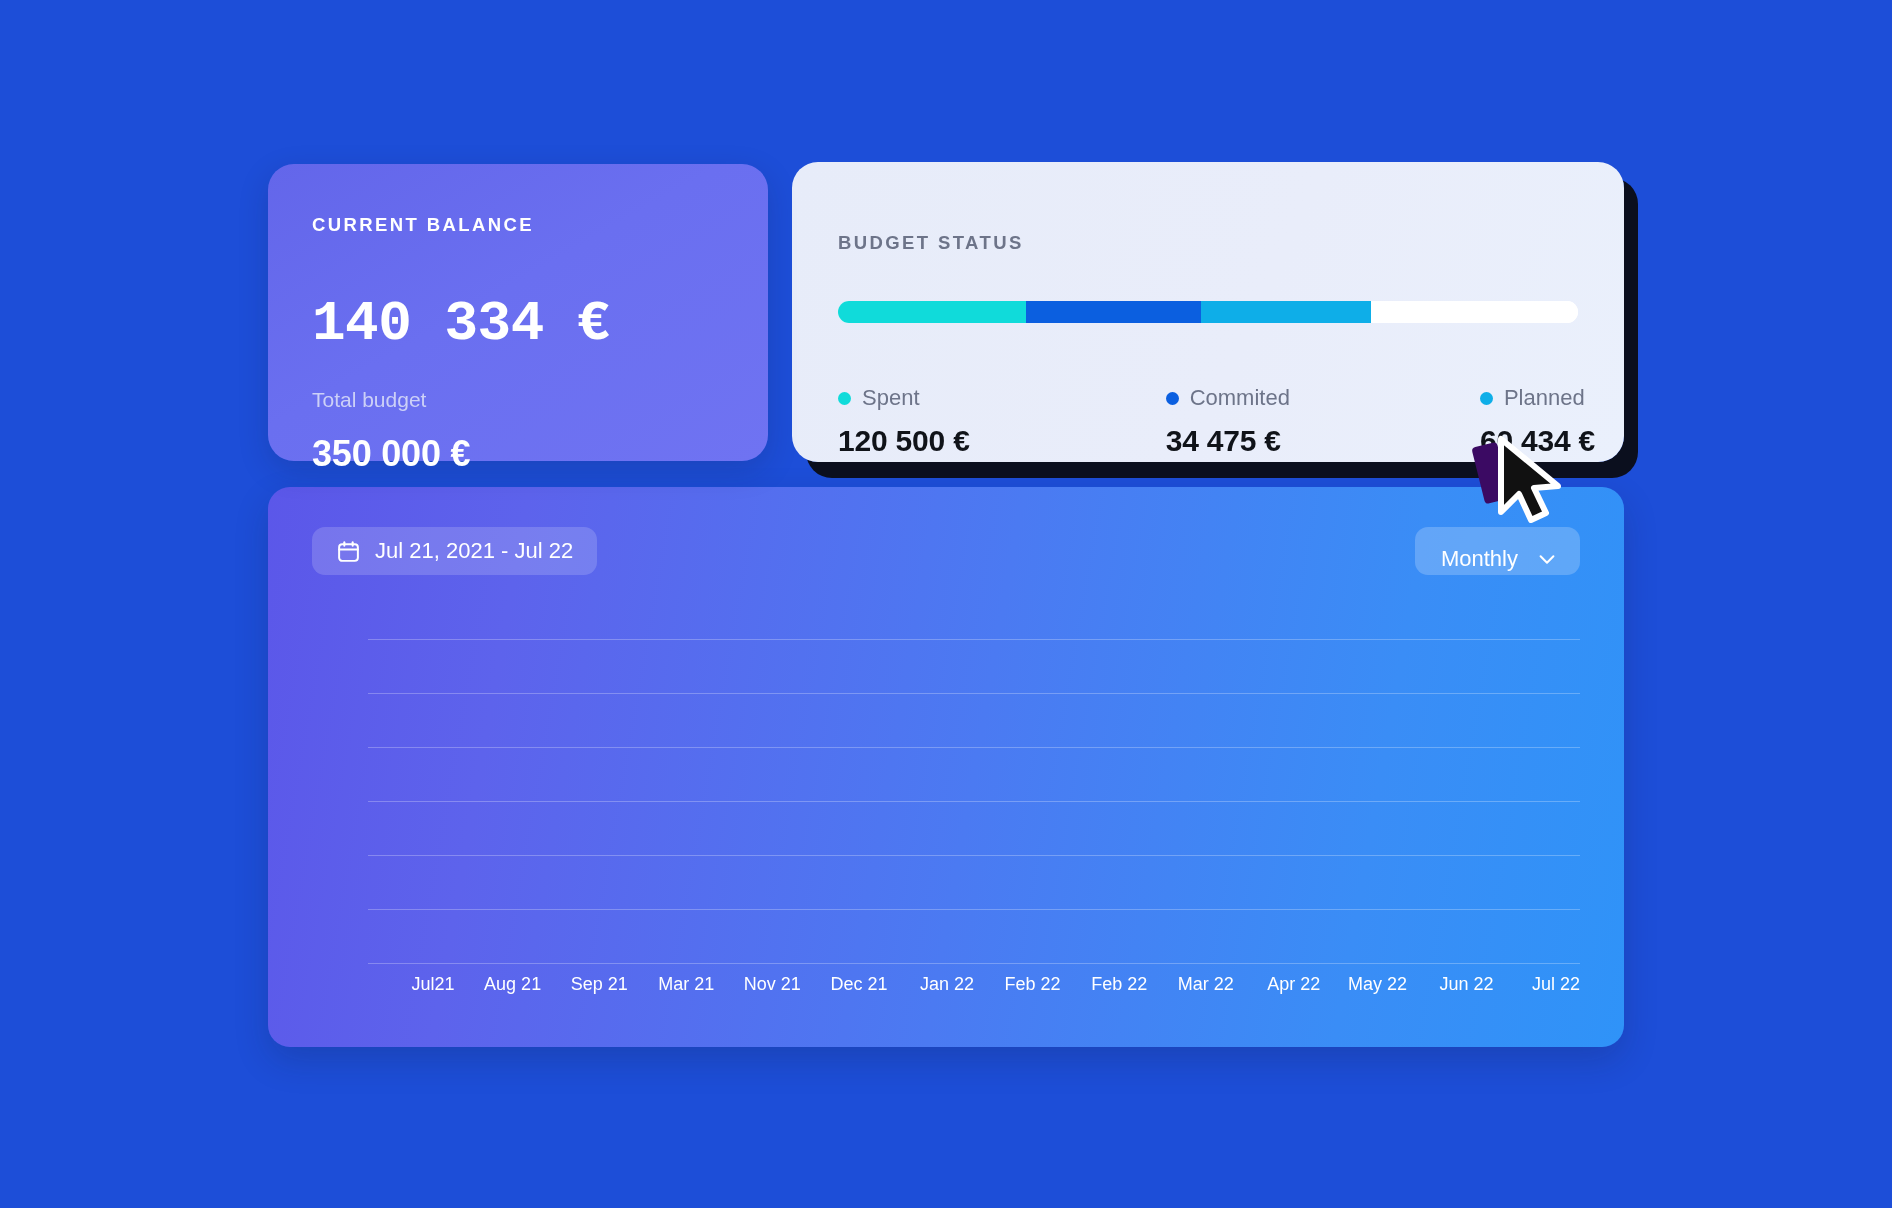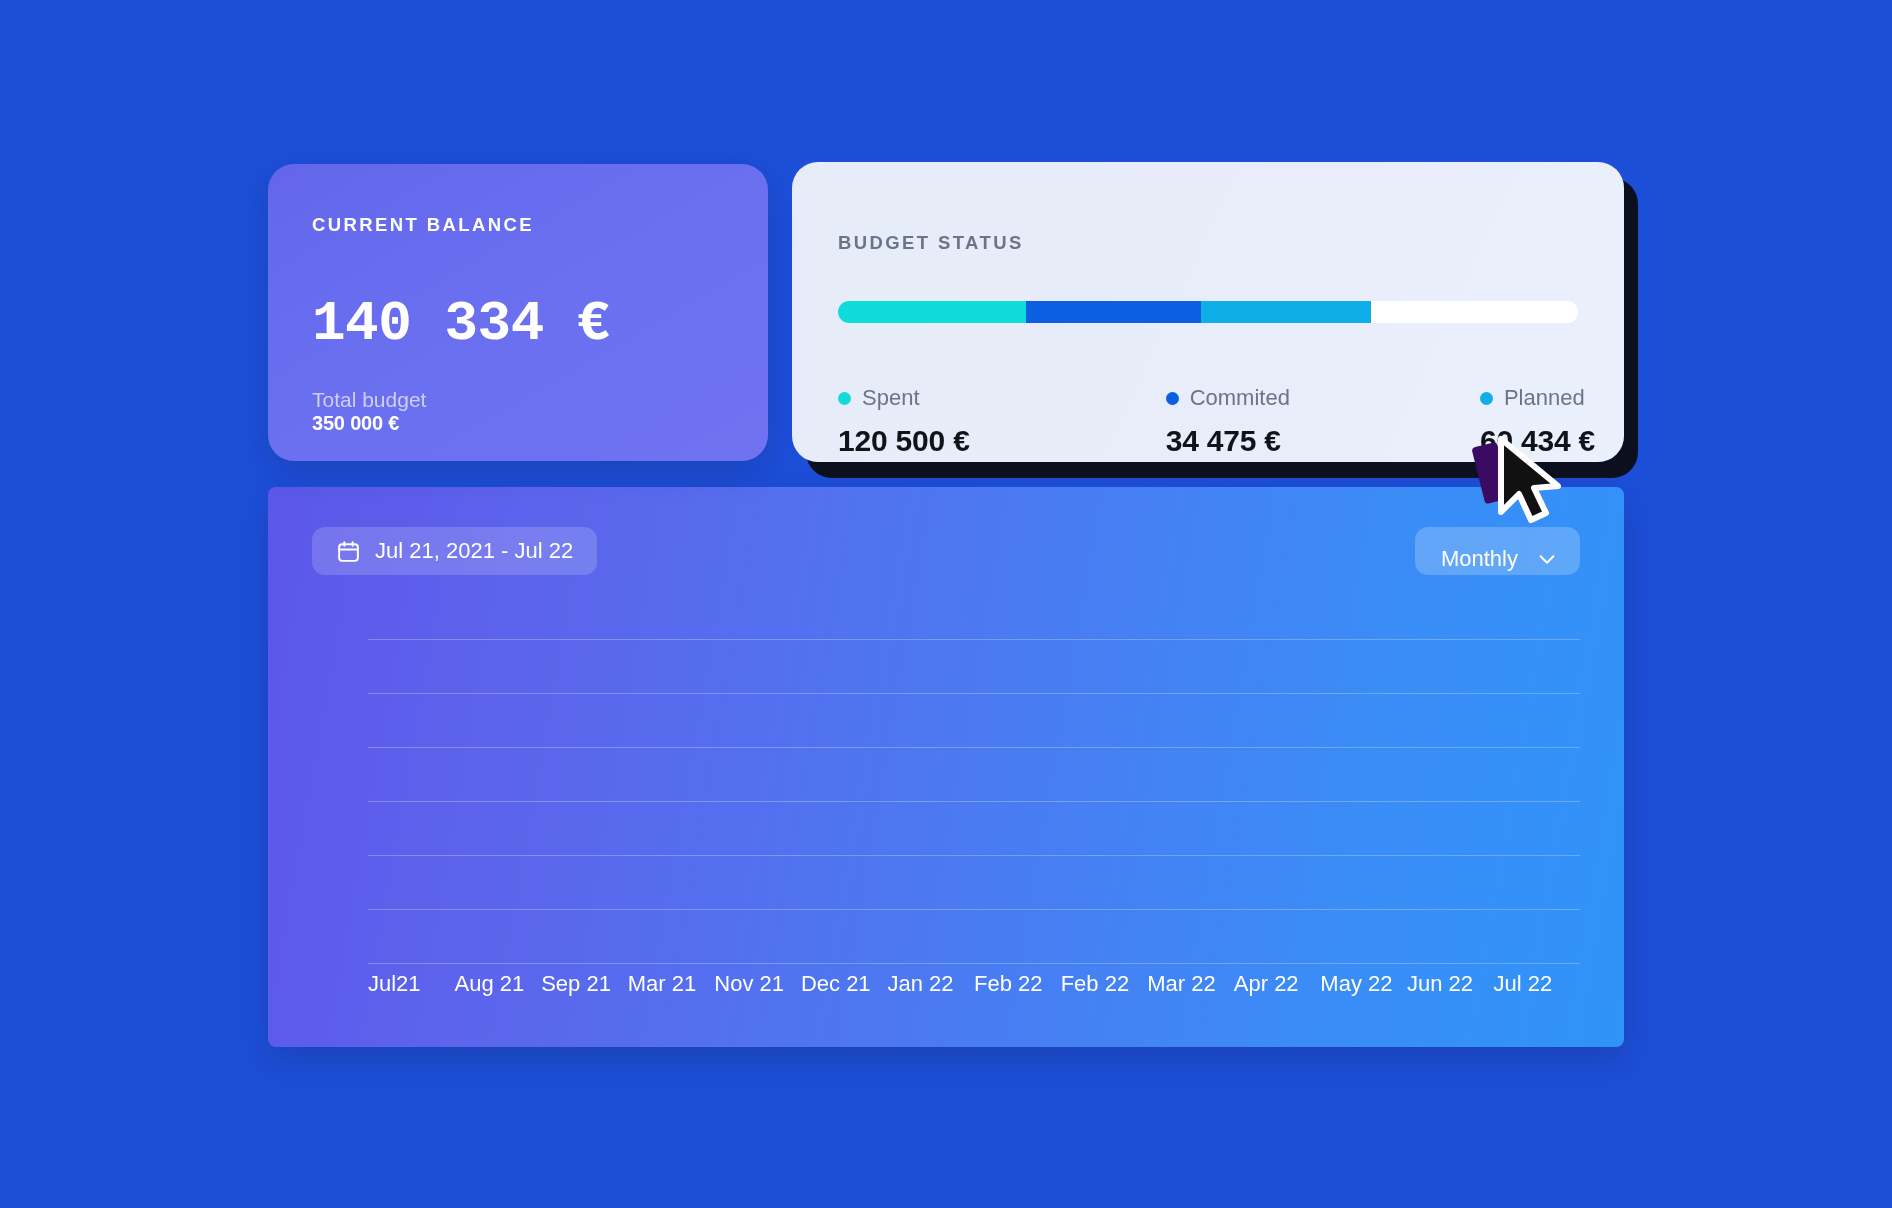--- a/index.html
+++ b/index.html
@@ -53,22 +53,22 @@
     white-space: nowrap;
     font-family: Liberation Mono, monospace;
   }
   .balance-sub-label {
     margin-top: 36px;
     font-size: 21px;
     color: #ccd0f7;
     font-weight: 400;
   }
   .balance-sub-value {
-    margin-top: 0;
-    font-size: 20px;
+    margin-top: 21px;
+    font-size: 36px;
     font-weight: 700;
     letter-spacing: -0.2px;
   }
 
   
   .budget-card {
     position: absolute;
     left: 792px;
     top: 162px;
     width: 832px;
@@ -129,21 +129,21 @@
     white-space: nowrap;
   }
 
   
   .chart-card {
     position: absolute;
     left: 268px;
     top: 487px;
     width: 1356px;
     height: 560px;
-    border-radius: 8px;
+    border-radius: 22px;
     background: linear-gradient(100deg, #5b57e9 0%, #5d63ec 18%, #4b7af2 52%, #3a8df6 80%, #2f93f8 100%);
     z-index: 2;
     box-shadow: 0 14px 34px rgba(20,30,60,0.2);
     overflow: hidden;
   }
 
   .chart-toolbar {
     position: absolute;
     top: 40px;
     left: 44px;
@@ -247,22 +247,22 @@
     position: absolute;
     left: 56px;
     right: 0;
     bottom: 0;
     height: 34px;
     display: flex;
     align-items: center;
   }
   .x-label {
     flex: 1 1 0;
-    text-align: left;
-    font-size: 22px;
+    text-align: right;
+    font-size: 18px;
     color: #ffffff;
     white-space: nowrap;
   }
 
   
   .cursor {
     position: absolute;
     left: 1492px;
     top: 434px;
     width: 74px;

